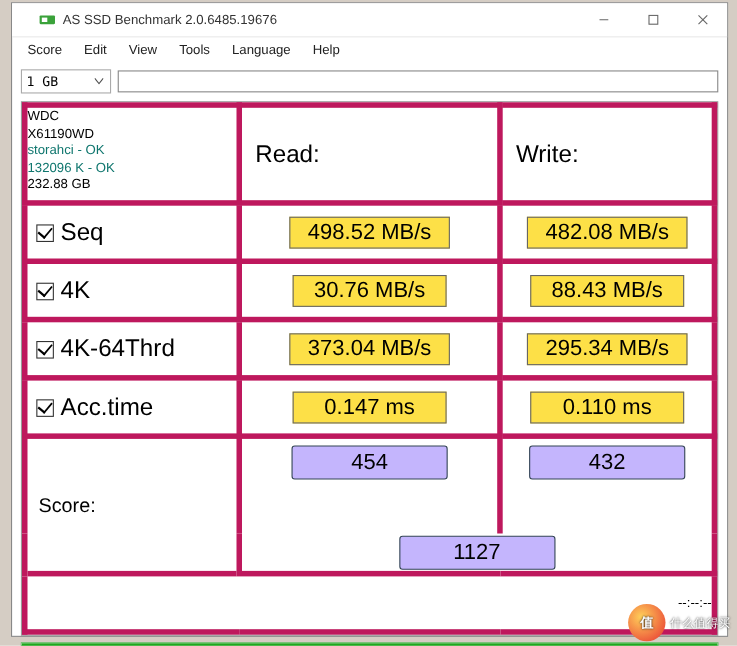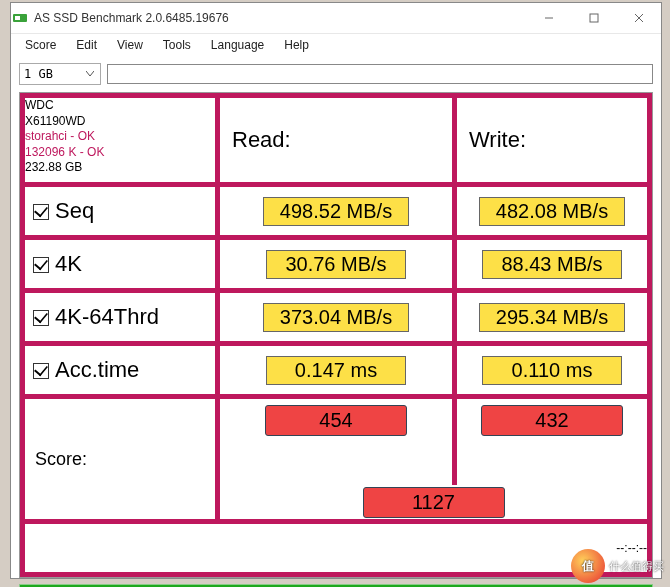--- a/index.html
+++ b/index.html
@@ -19,21 +19,21 @@
   width: 650px;
   height: 575px;
   background: #fff;
   border: 1px solid #888;
 }
 .titlebar {
   height: 30px;
   background: #fff;
   display: flex;
   align-items: center;
-  padding-left: 1px;
+  padding-left: 24px;
   border-bottom: 1px solid #e8e8e8;
 }
 .title-icon {
   width: 16px;
   height: 16px;
   margin-right: 6px;
 }
 .title-icon svg { width: 100%; height: 100%; }
 .title-text {
   font-size: 12px;
@@ -116,21 +116,21 @@
   height: 48px;
   vertical-align: middle;
 }
 .drive-info {
   padding: 6px 10px;
   font-size: 12px;
   line-height: 1.3;
   vertical-align: top !important;
 }
 .drive-info-line { white-space: nowrap; }
-.di-ok { color: #be185d; }
+.di-ok { color: #0f766e; }
 .header-cell {
   font-size: 22px;
   padding-left: 12px !important;
 }
 .row-label-cell {
   font-size: 22px;
   padding-left: 8px !important;
   border-radius: 18px;
 }
 .chk {
@@ -165,21 +165,21 @@
   min-width: 140px;
   box-sizing: border-box;
   text-align: center;
 }
 .score-row-label {
   font-size: 18px;
   padding-left: 10px !important;
 }
 .score-badge {
   display: inline-block;
-  background: #ef4444;
+  background: #c4b5fd;
   border: 1px solid #345;
   border-radius: 3px;
   padding: 3px 0;
   min-width: 140px;
   font-size: 20px;
   text-align: center;
   color: #000;
 }
 .score-cell { text-align: center; vertical-align: top !important; padding-top: 6px !important; height: 80px !important; }
 .combined-row {

